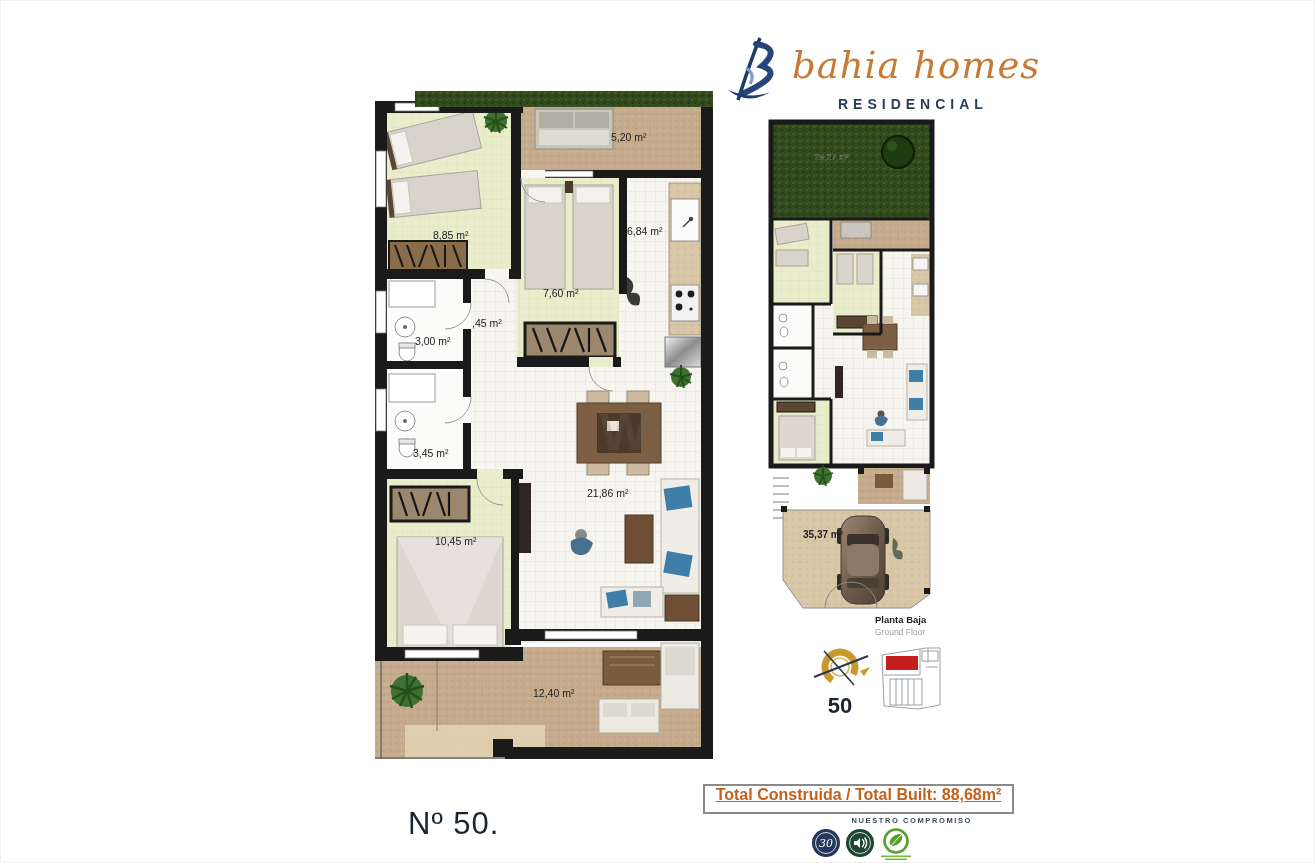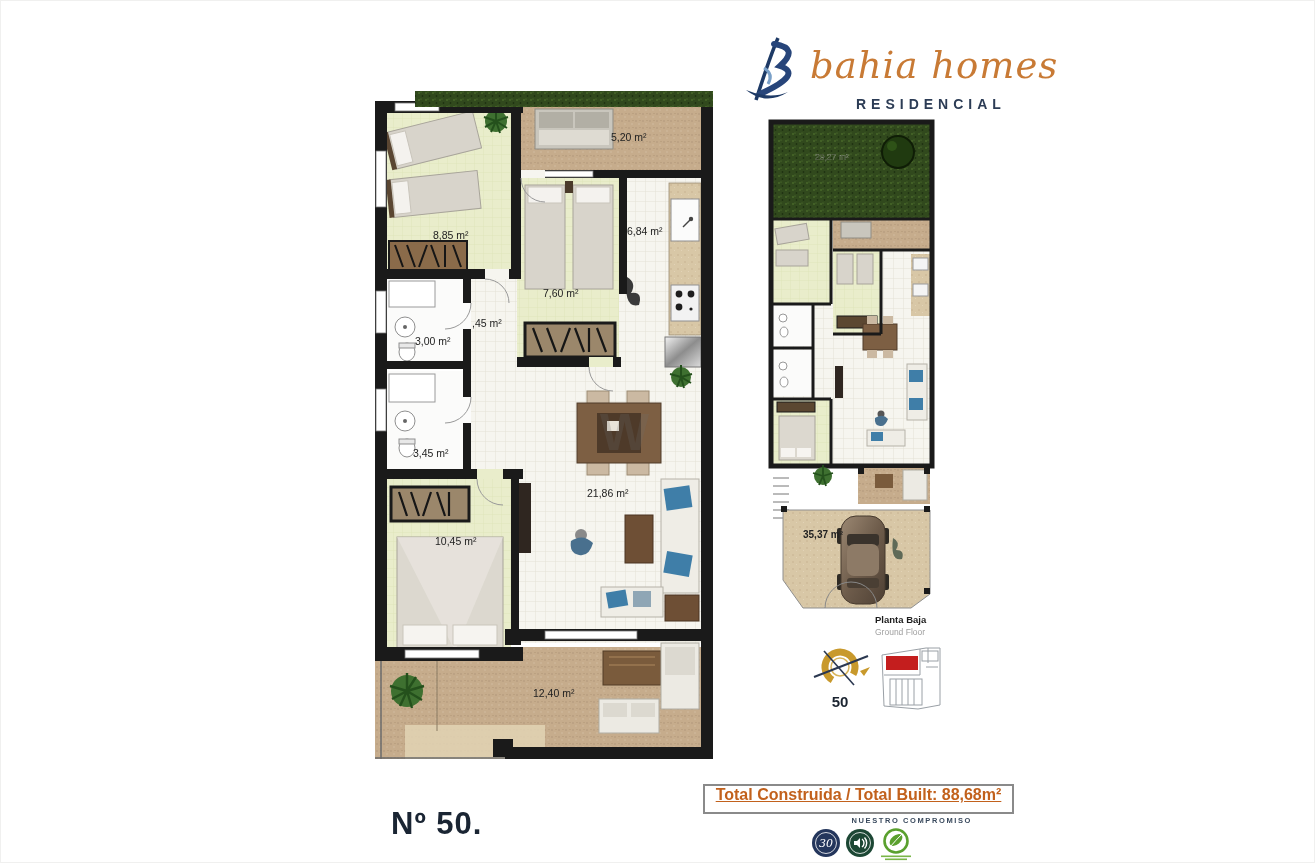--- a/index.html
+++ b/index.html
@@ -1,45 +1,45 @@
 <!DOCTYPE html>
 <html><head>
 <meta charset="utf-8">
 <style>
   html,body{margin:0;padding:0;background:#ffffff;}
   body{font-family:"Liberation Sans",sans-serif;}
   .page{position:relative;width:1315px;height:863px;background:#ffffff;overflow:hidden;
         box-shadow:inset 0 0 0 1px #f0f0ef;}
   
-  .logo{position:absolute;left:734px;top:34px;width:300px;height:80px;}
+  .logo{position:absolute;left:716px;top:34px;width:300px;height:80px;}
   .logo .mark{position:absolute;left:0;top:0;}
   .logo .name{position:absolute;left:76px;top:10px;font-family:"DejaVu Serif",serif;
               font-style:italic;font-size:37px;color:#c87a35;letter-spacing:1px;white-space:nowrap;}
   .logo .tagline{position:absolute;left:122px;top:62px;font-size:14px;letter-spacing:5px;
                  color:#2c3c55;font-weight:600;}
   
   .main-plan{position:absolute;left:375px;top:91px;}
   .site-plan{position:absolute;left:763px;top:118px;}
   .plan-label{font-size:10.5px;fill:#222;}
   .watermark{position:absolute;left:600px;top:402px;font-size:52px;font-weight:bold;
              color:rgba(110,110,110,0.22);letter-spacing:6px;pointer-events:none;}
   
   .compass-block{position:absolute;left:806px;top:643px;width:150px;height:72px;}
   .compass-number{position:absolute;left:6px;top:50px;width:56px;text-align:center;
-                  font-size:15px;font-weight:bold;color:#1b2430;}
+                  font-size:22px;font-weight:bold;color:#1b2430;}
   
   .total-box{position:absolute;left:703px;top:784px;width:307px;height:26px;
              border:2px solid #8a8a8a;background:#fff;display:flex;align-items:flex-start;justify-content:center;}
   .total-box span{font-size:16px;font-weight:bold;color:#c2611c;text-decoration:underline;white-space:nowrap;}
   
   .commitment{position:absolute;left:752px;top:816px;width:220px;text-align:right;}
   .commitment .title{font-size:7.5px;font-weight:bold;letter-spacing:1.6px;color:#3a4a5e;}
   .badges{display:flex;justify-content:center;gap:4px;margin-top:3px;align-items:flex-start;}
   
-  .unit-number{position:absolute;left:391px;top:806px;font-size:31px;color:#1a2533;letter-spacing:1px;font-weight:bold;}
+  .unit-number{position:absolute;left:408px;top:806px;font-size:31px;color:#1a2533;letter-spacing:1px;}
 </style>
 </head>
 <body>
 
 <div class="page">
 
   <div class="logo">
     <svg class="mark" width="74" height="80" viewBox="0 0 74 80">
       <path d="M44,4 C36,22 30,42 22,66" stroke="#1e3a66" stroke-width="3.5" fill="none"></path>
       <path d="M40,10 Q66,14 46,32 Q70,40 26,60" stroke="#27457a" stroke-width="6" fill="none" stroke-linecap="round"></path>

